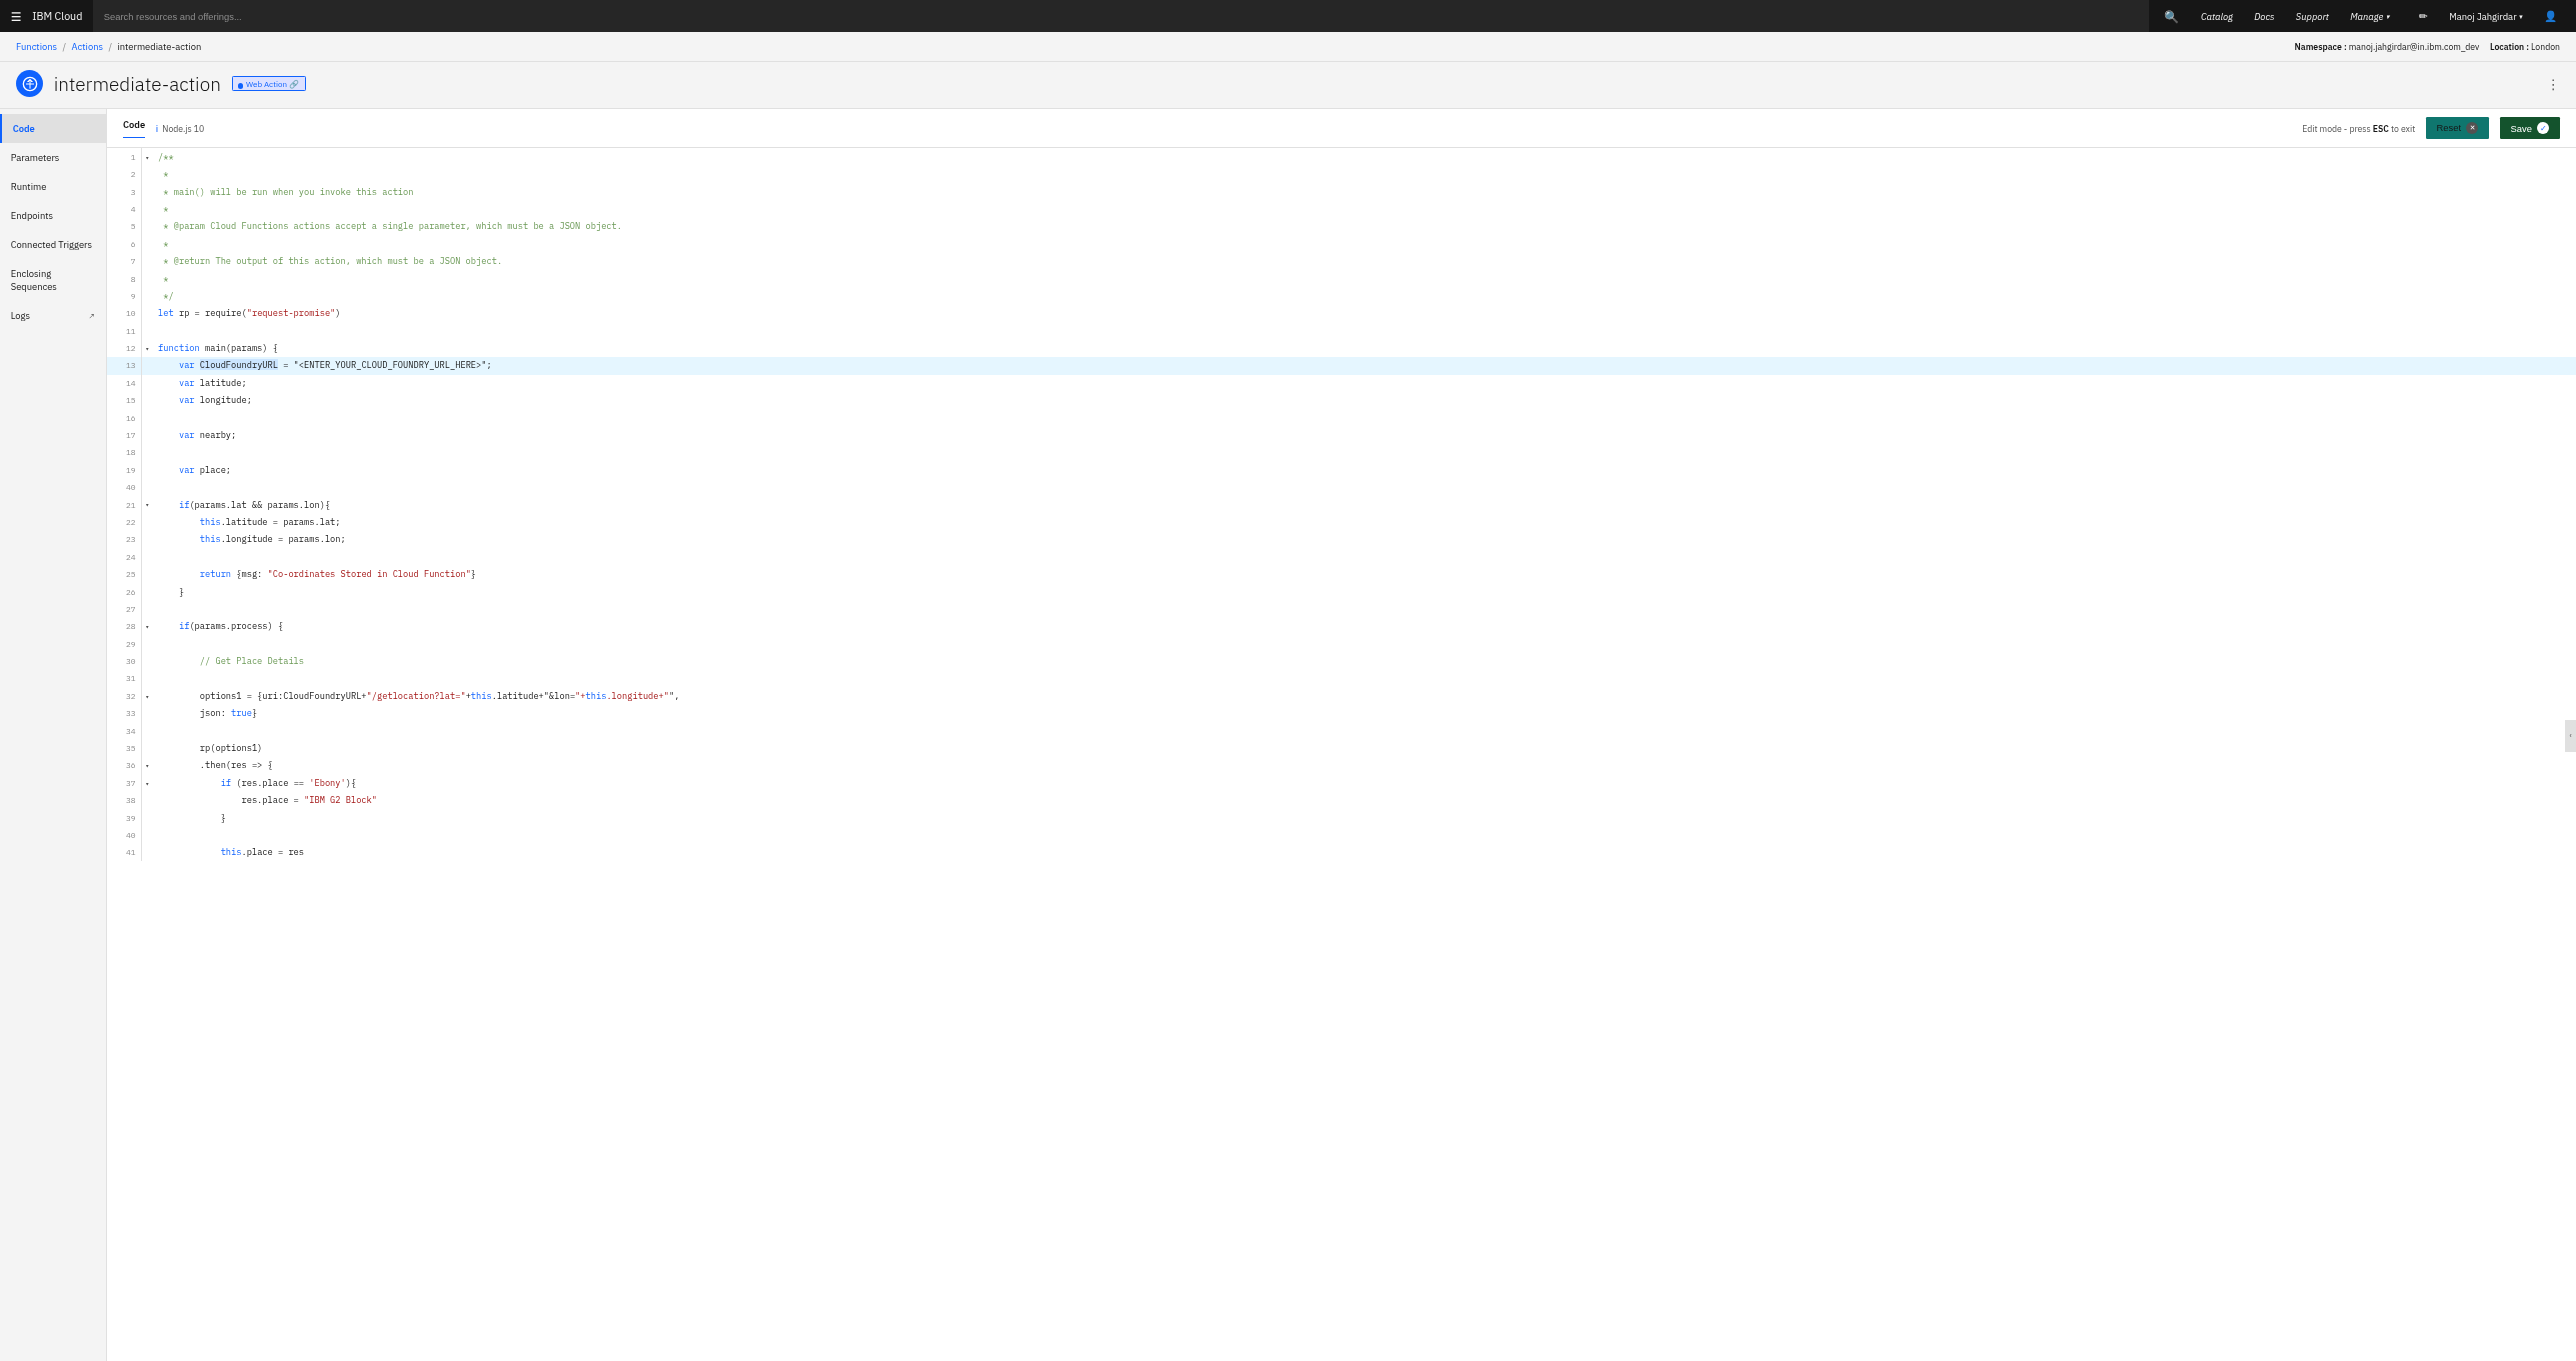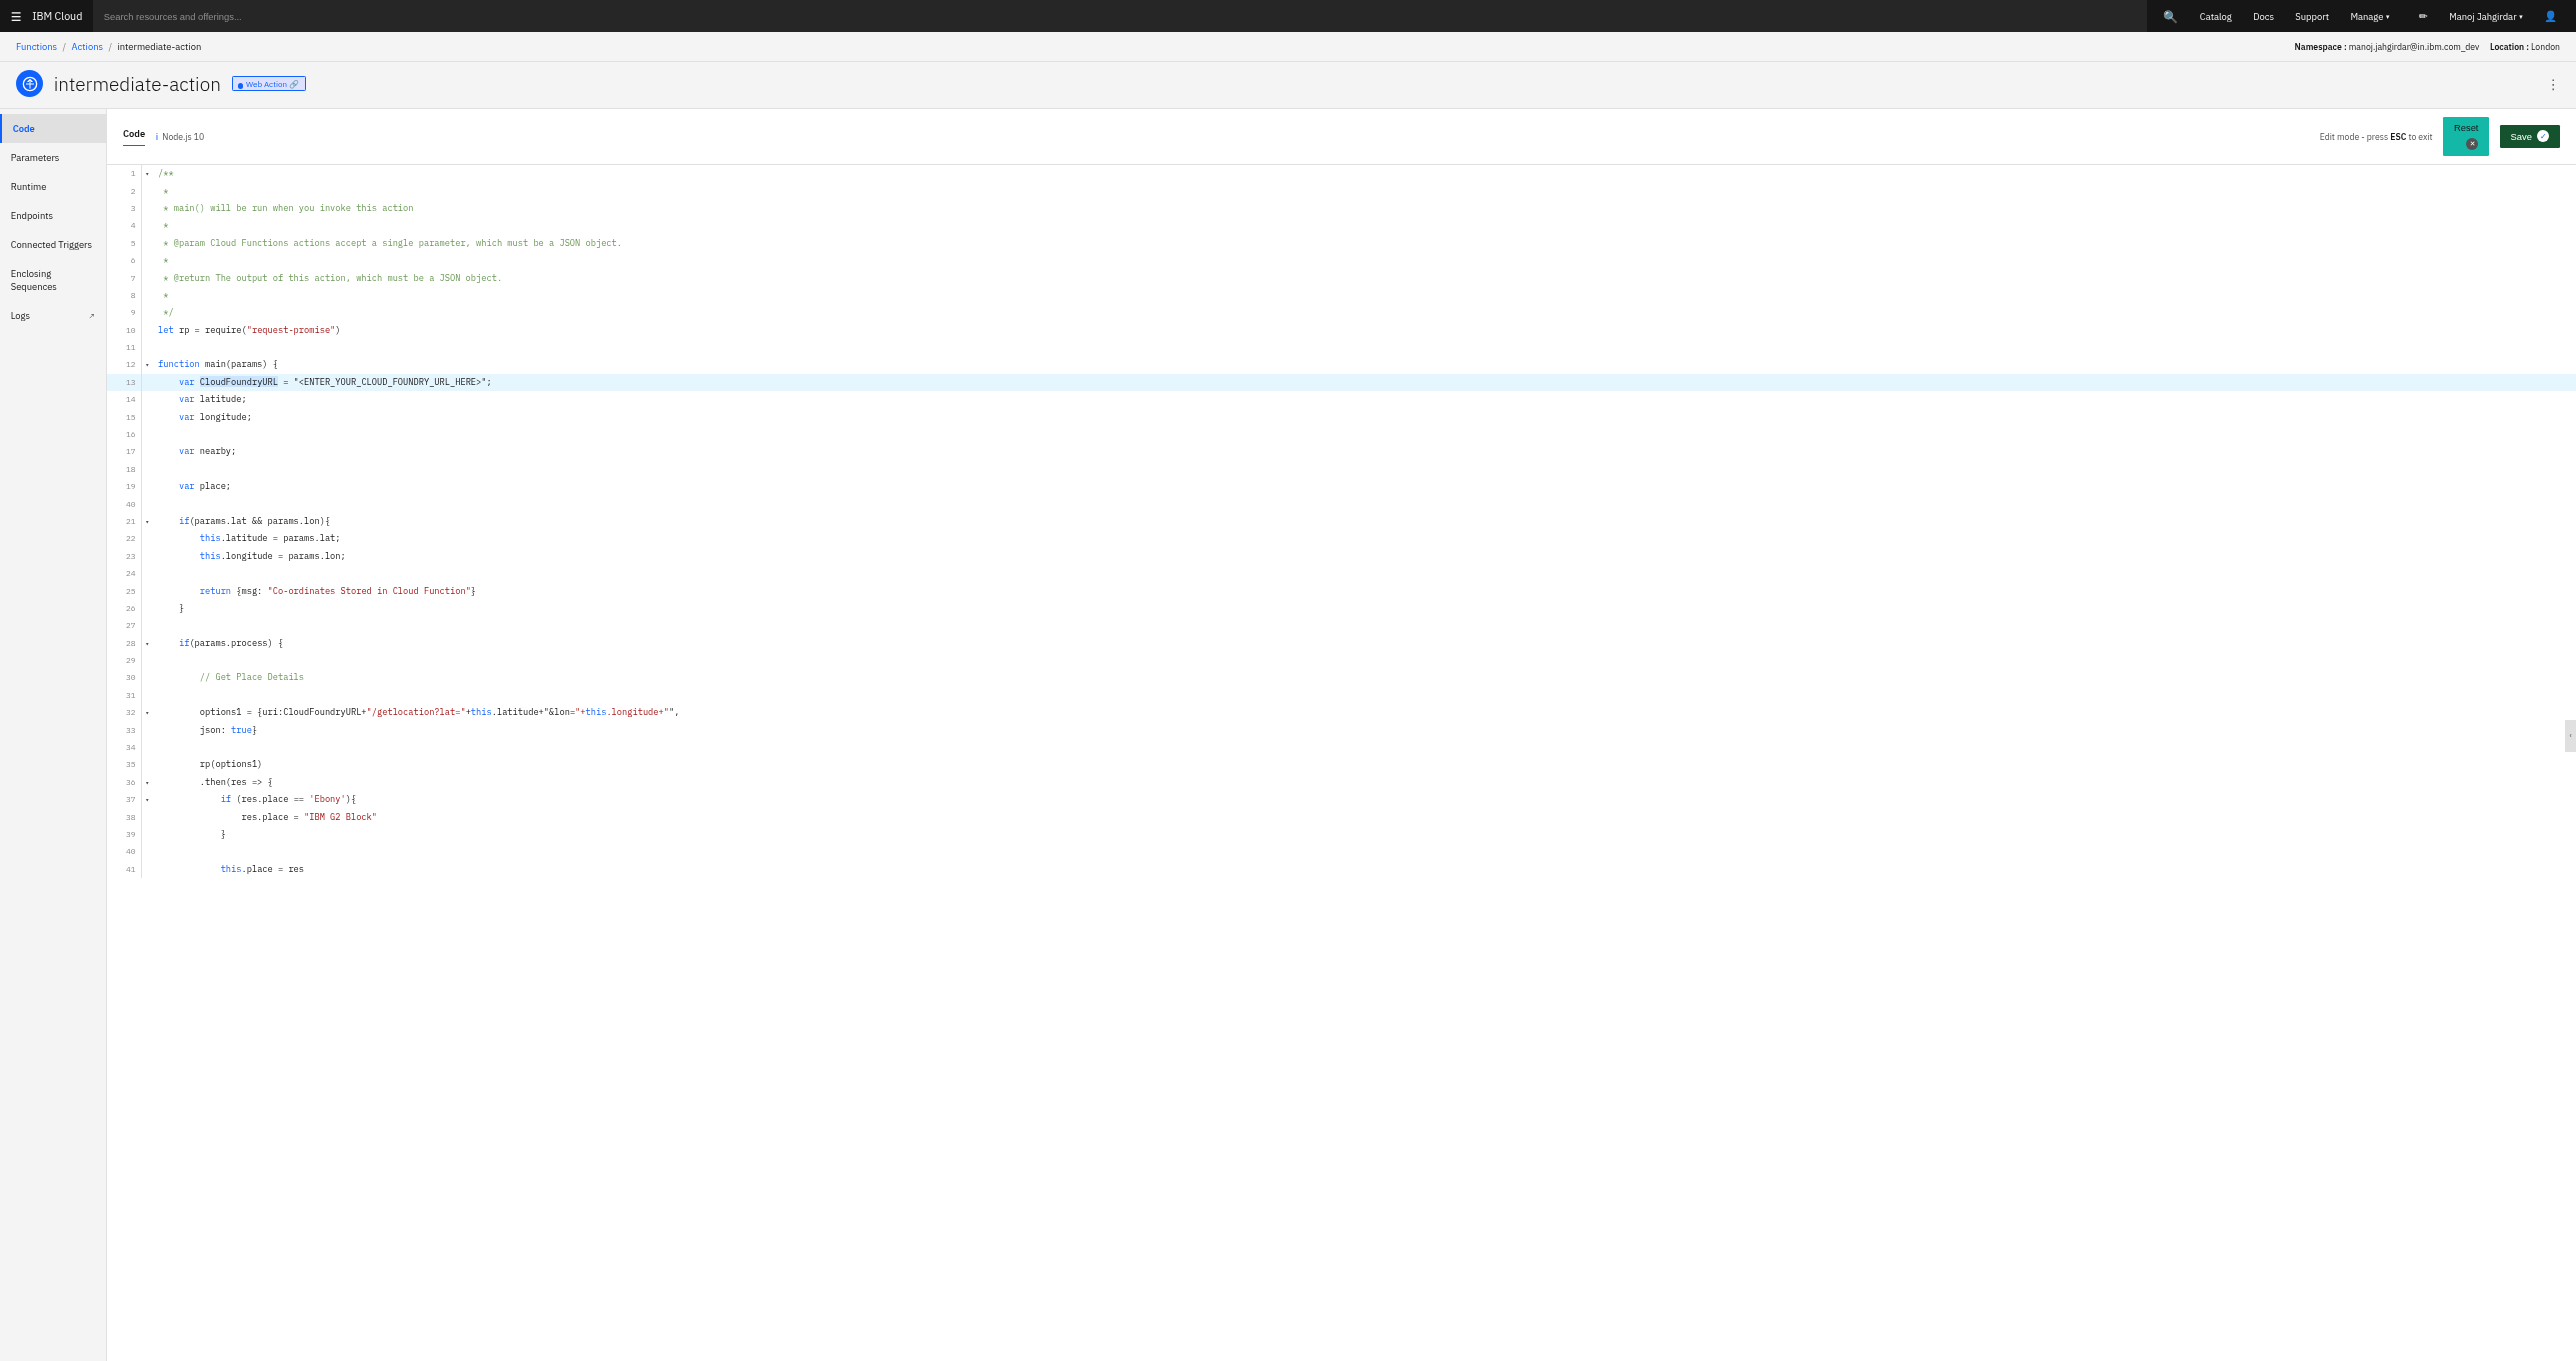--- a/index.html
+++ b/index.html
@@ -31,20 +31,21 @@
     .topnav-links { display: flex; gap: 0; }
     .topnav-link {
       color: #f4f4f4;
       padding: 0 10.7px;
       height: 32px;
       display: flex;
       align-items: center;
       font-size: 9.4px;
       cursor: pointer;
       white-space: nowrap;
+      font-style: italic;
     }
     .topnav-manage { display: flex; align-items: center; gap: 2.7px; }
     .topnav-manage-arrow { font-size: 6.7px; }
     .topnav-user { display: flex; align-items: center; gap: 2.7px; color: #f4f4f4; padding: 0 10.7px; height: 42px; cursor: pointer; }
     .topnav-user-arrow { font-size: 6.7px; }
     .topnav-icons { display: flex; align-items: center; gap: 2.7px; }
     .topnav-icon-btn { color: #f4f4f4; padding: 0 8px; height: 32px; display: flex; align-items: center; cursor: pointer; font-size: 10.7px; }
 
     
     .breadcrumb-bar {
@@ -168,31 +169,30 @@
       color: #525252;
       font-size: 8.7px;
     }
     .edit-mode-hint {
       margin-left: auto;
       color: #525252;
       font-size: 8.7px;
     }
     .edit-mode-hint .esc-key { font-weight: 600; color: #161616; }
     .btn-reset {
-      background: #14b8a6;
+      background: #0f766e;
       border: none;
       border-radius: 1.3px;
       padding: 5.4px 10.7px;
       font-size: 9.4px;
       cursor: pointer;
       display: flex;
-      align-items: flex-end;
+      align-items: flex-start;
       gap: 5.4px;
       color: #161616;
-      flex-direction: column;
     }
     .btn-reset .close-x {
       background: #525252;
       color: white;
       border-radius: 50%;
       width: 12px;
       height: 12px;
       display: flex;
       align-items: center;
       justify-content: center;

